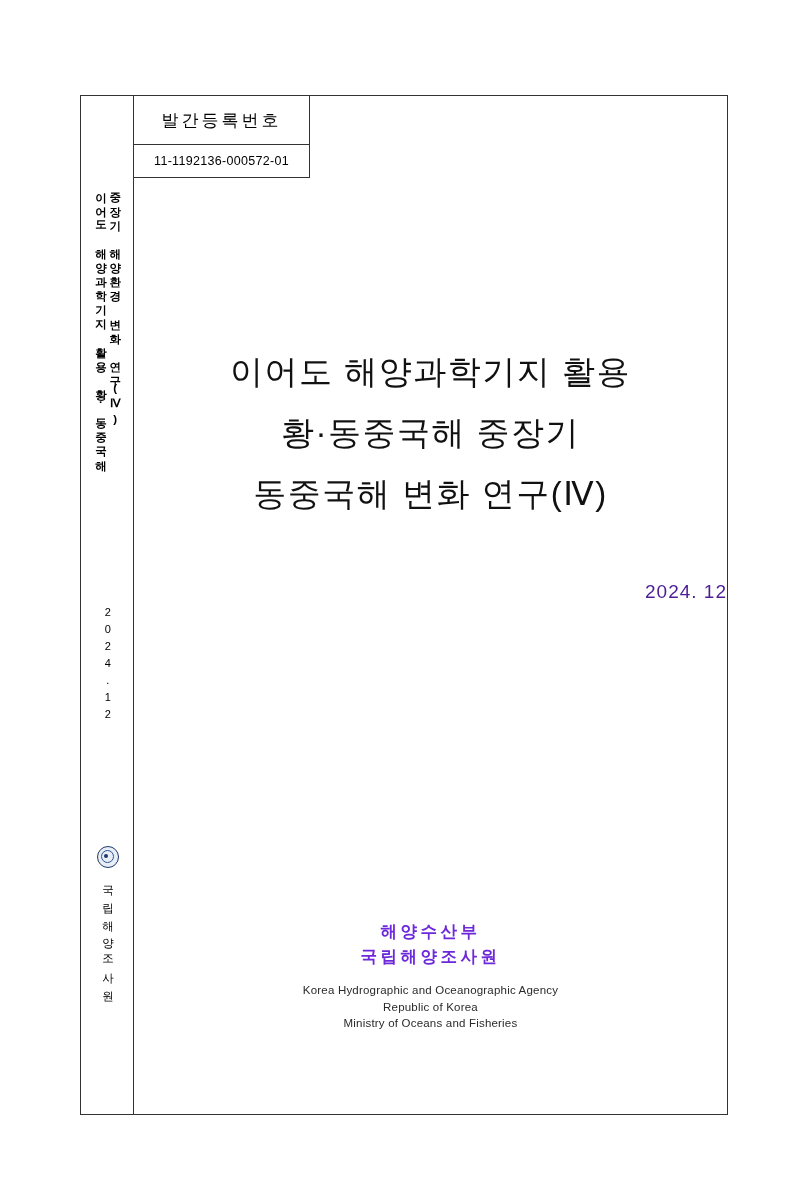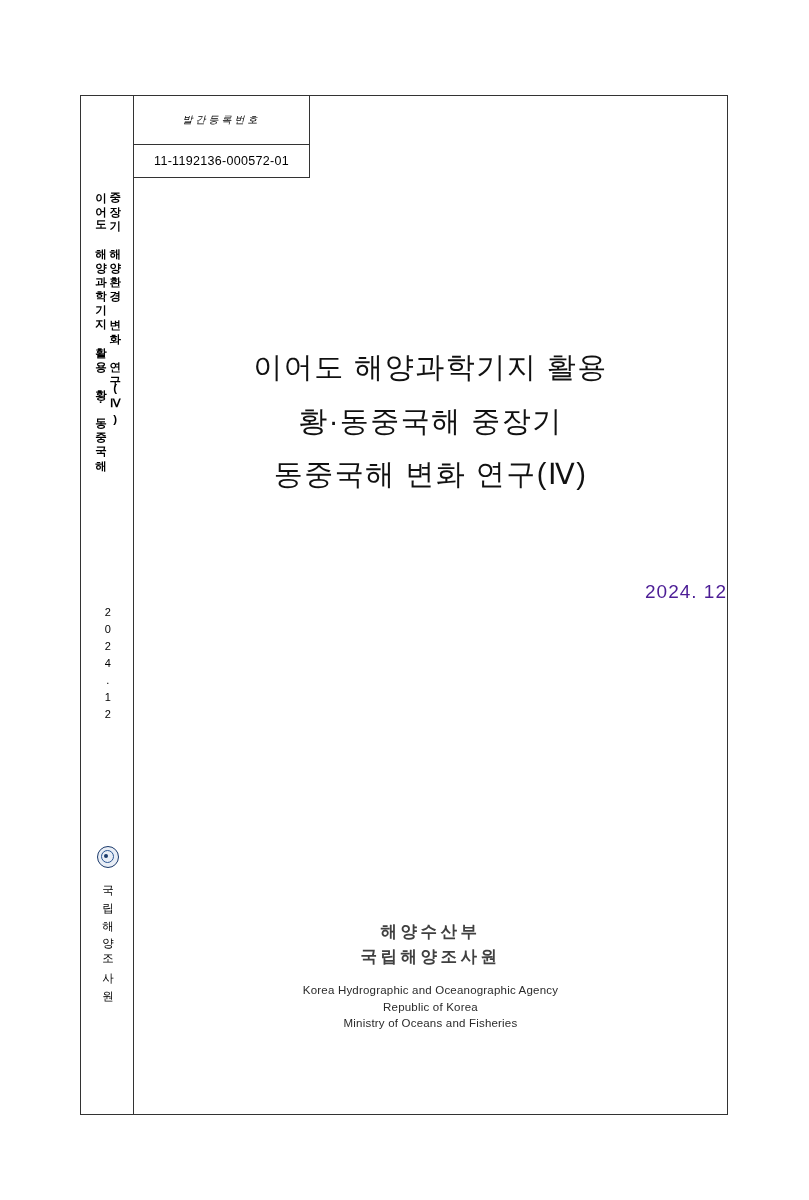--- a/index.html
+++ b/index.html
@@ -126,23 +126,22 @@
     border-right: 1.2px solid #333333;
     border-bottom: 1.2px solid #333333;
     box-sizing: border-box;
   }
   .reg-label {
     height: 48px;
     border-bottom: 1.2px solid #333333;
     display: flex;
     align-items: center;
     justify-content: center;
-    font-size: 10px;
+    font-size: 17px;
     letter-spacing: 3px;
-    font-style: italic;
   }
   .reg-value {
     height: 32px;
     display: flex;
     align-items: center;
     justify-content: center;
     font-size: 12.5px;
     letter-spacing: 0.3px;
   }
 
@@ -156,21 +155,21 @@
   }
 
   .main-title {
     position: absolute;
     left: 0;
     right: 0;
     top: 245px;
     text-align: center;
   }
   .main-title .line {
-    font-size: 29px;
+    font-size: 33px;
     font-weight: 500;
     letter-spacing: 1.5px;
     line-height: 1.85;
     color: #111111;
   }
 
   .doc-date {
     position: absolute;
     left: 0;
     right: 0;
@@ -186,21 +185,21 @@
     left: 0;
     right: 0;
     bottom: 82px;
     text-align: center;
   }
   .pub-kr {
     font-size: 16.5px;
     font-weight: 700;
     letter-spacing: 3.5px;
     line-height: 1.55;
-    color: #404040;
+    color: #6d28d9;
     font-family: Liberation Serif, serif;
   }
   .pub-en {
     margin-top: 12px;
     font-size: 11.5px;
     line-height: 1.45;
     color: #2a2a2a;
     letter-spacing: 0.2px;
   }
 </style>

